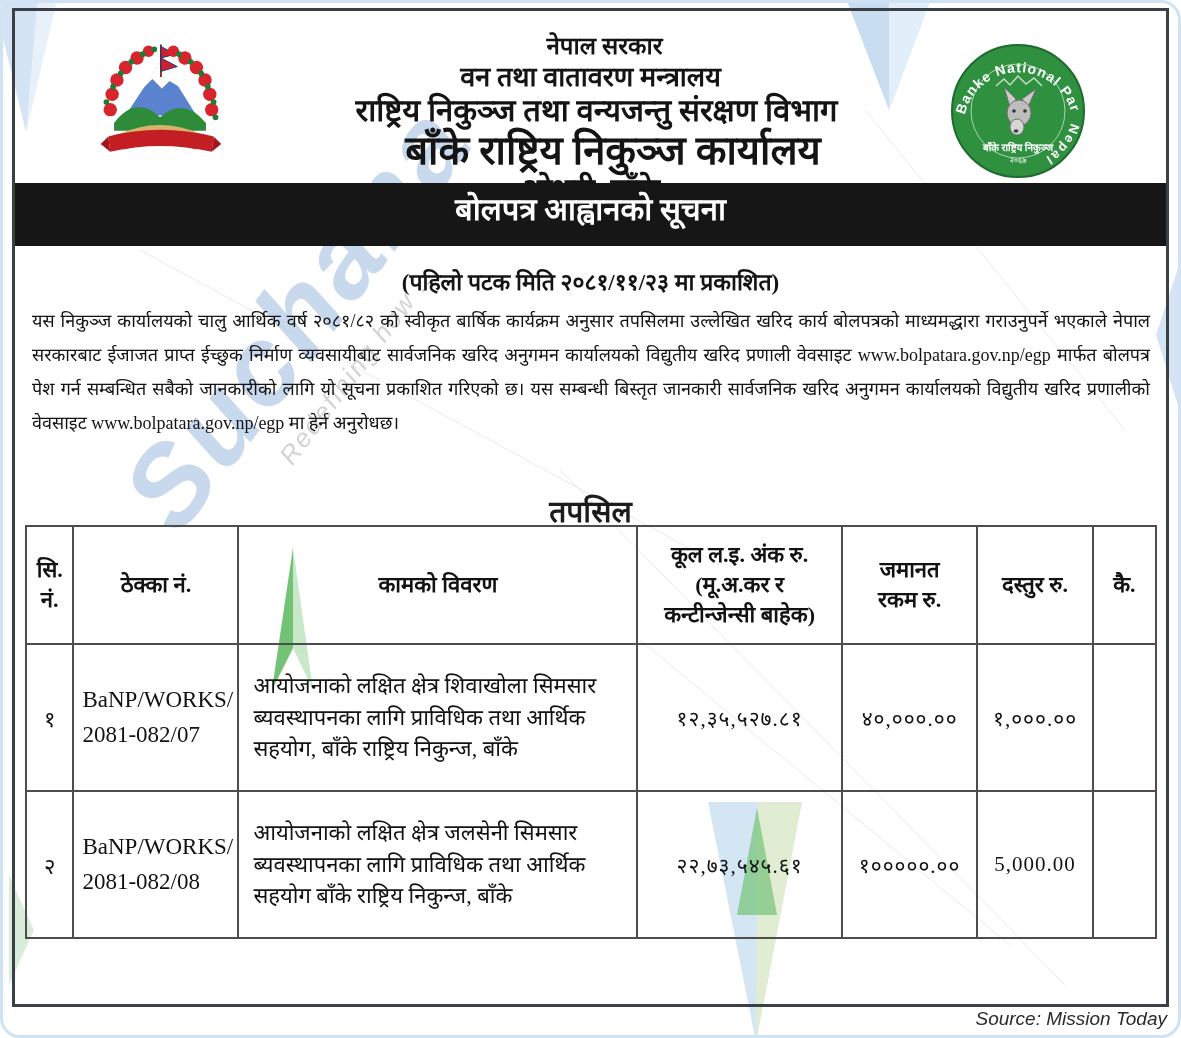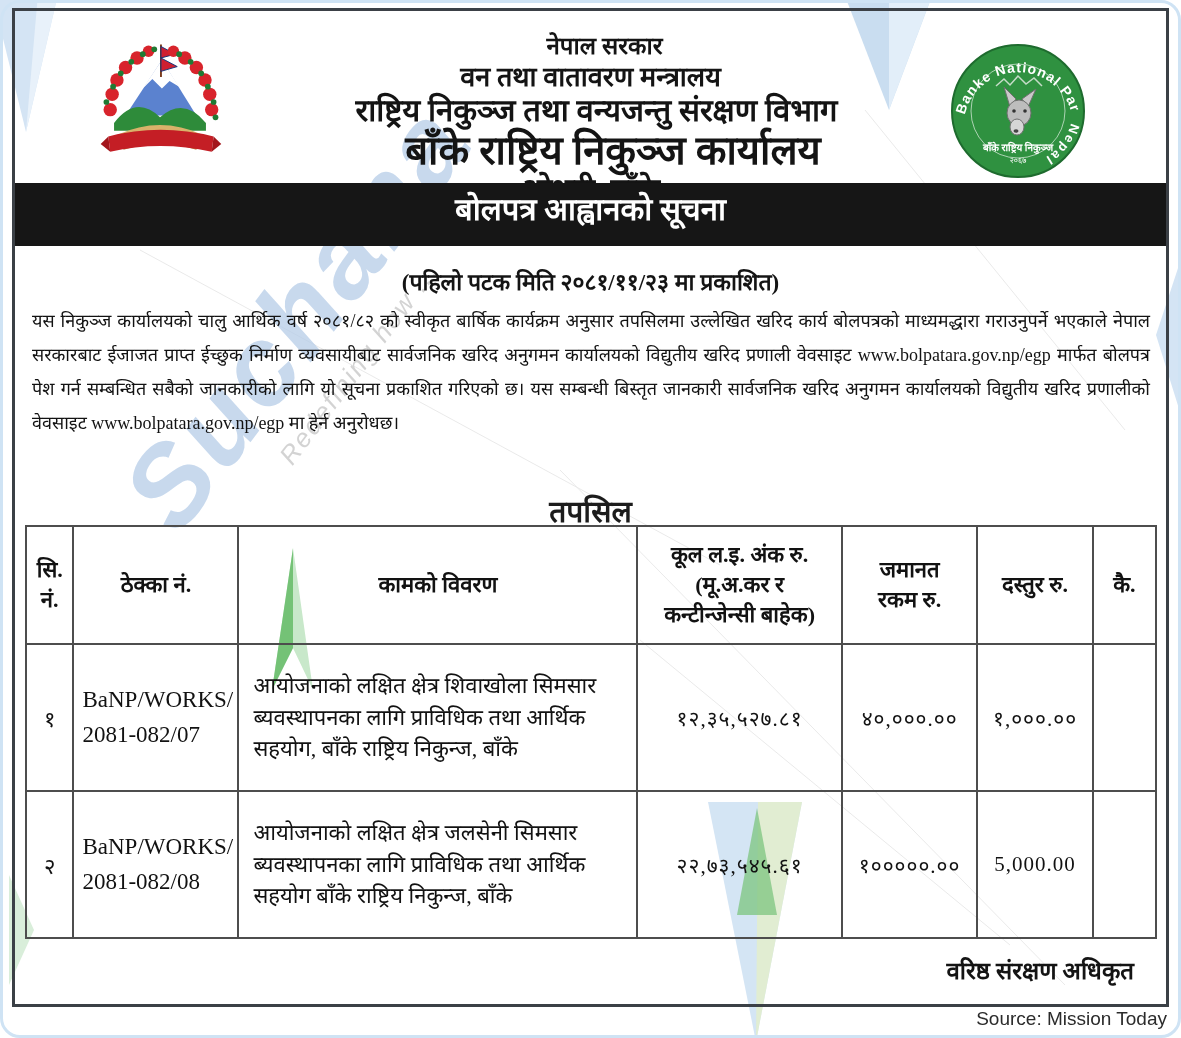--- a/index.html
+++ b/index.html
@@ -60,21 +60,21 @@
   tr.head{height:118px;}
   tr.data{height:147px;}
   td.sn{text-align:center;font-size:22px;}
   td.contract{font-size:23px;white-space:pre-line;line-height:1.5;padding-left:8px;}
   td.desc{font-size:22px;line-height:1.45;padding-left:14px;padding-right:10px;}
   td.num{text-align:center;font-size:21px;letter-spacing:1px;}
 
   #signature{position:absolute;top:942px;right:32px;font-weight:bold;font-size:24px;color:#141414;}
   #sourceCredit{
     position:absolute;right:14px;top:1008px;z-index:3;
-    font-family:"Liberation Sans","DejaVu Sans",sans-serif;font-size:19px;color:#2b2b2b;margin-left:43px;
+    font-family:"Liberation Sans","DejaVu Sans",sans-serif;font-style:italic;font-size:19px;color:#2b2b2b;margin-left:43px;
   }
 </style>
 </head>
 <body>
 
 <svg id="decor" width="1181" height="1038" viewBox="0 0 1181 1038">
   <g stroke="#8a8a8a" stroke-width="1" opacity="0.18">
     <line x1="140" y1="250" x2="720" y2="565"></line>
     <line x1="560" y1="470" x2="1065" y2="985"></line>
     <line x1="865" y1="110" x2="1125" y2="430"></line>
@@ -246,16 +246,15 @@
         <td class="desc">आयोजनाको लक्षित क्षेत्र जलसेनी सिमसार ब्यवस्थापनका लागि प्राविधिक तथा आर्थिक सहयोग बाँके राष्ट्रिय निकुन्ज, बाँके</td>
         <td class="num">२२,७३,५४५.६१</td>
         <td class="num">१०००००.००</td>
         <td class="num">5,000.00</td>
         <td class="num"></td>
       </tr>
     </tbody>
       </table>
   </div>
 
-  <div id="signature">वरिष्ठ संरक्षण अधिकृत</div>
 </div>
 
 <div id="sourceCredit">Source: Mission Today</div>
 
 </body></html>

